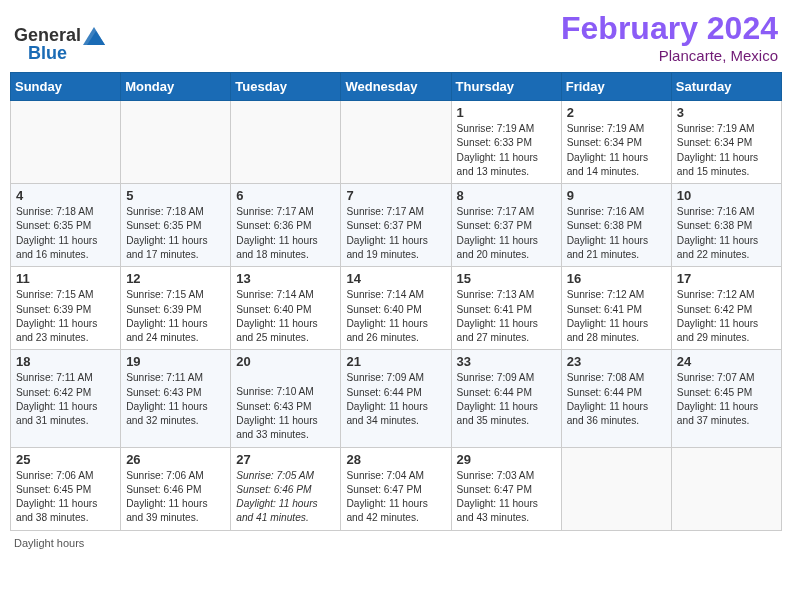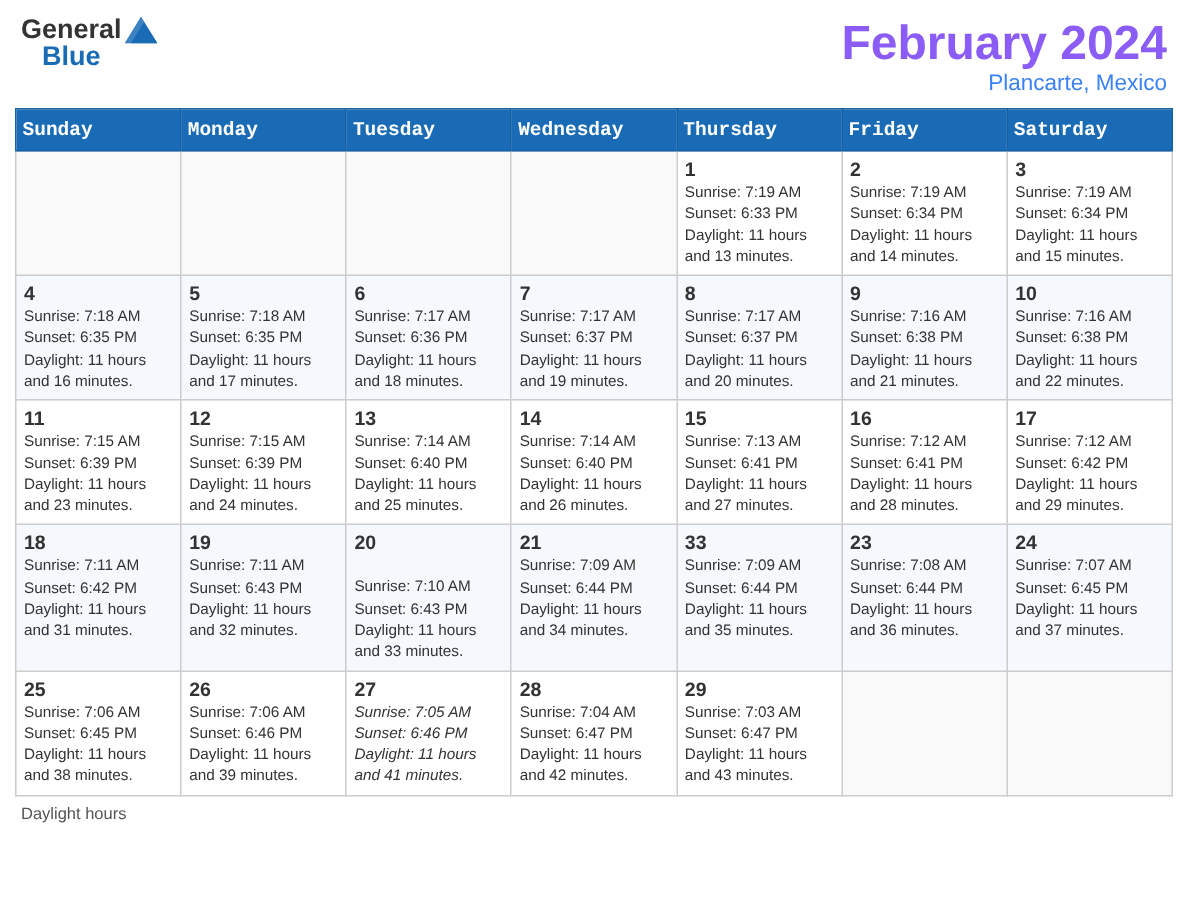--- a/index.html
+++ b/index.html
@@ -6,55 +6,54 @@
     body {
       font-family: Arial, sans-serif;
       background: #fff;
       width: 792px;
       min-height: 612px;
       padding: 10px;
     }
     .header {
       display: flex;
       justify-content: space-between;
-      align-items: flex-start;
+      align-items: flex-end;
       margin-bottom: 8px;
       padding: 0 4px;
     }
     .logo {
       display: flex;
       align-items: center;
       gap: 2px;
     }
     .title-block {
       text-align: right;
     }
     .month-title {
       font-size: 32px;
       font-weight: bold;
       color: #8b5cf6;
     }
     .location-subtitle {
       font-size: 15px;
-      color: #3b82f6;
+      color: #701a75;
     }
     .calendar {
       width: 100%;
       border-collapse: collapse;
       border: 1px solid #ccc;
     }
     .calendar th {
       background-color: #1a6bb5;
       color: #fff;
       font-size: 13px;
       font-weight: bold;
       padding: 6px 4px;
       text-align: left;
       border: 1px solid #1560a0;
-      font-family: Liberation Mono, monospace;
     }
     .calendar td {
       vertical-align: top;
       border: 1px solid #ccc;
       padding: 4px 5px;
       width: calc(100% / 7);
       min-height: 80px;
       font-size: 10.5px;
       color: #333;
       background: #fff;

